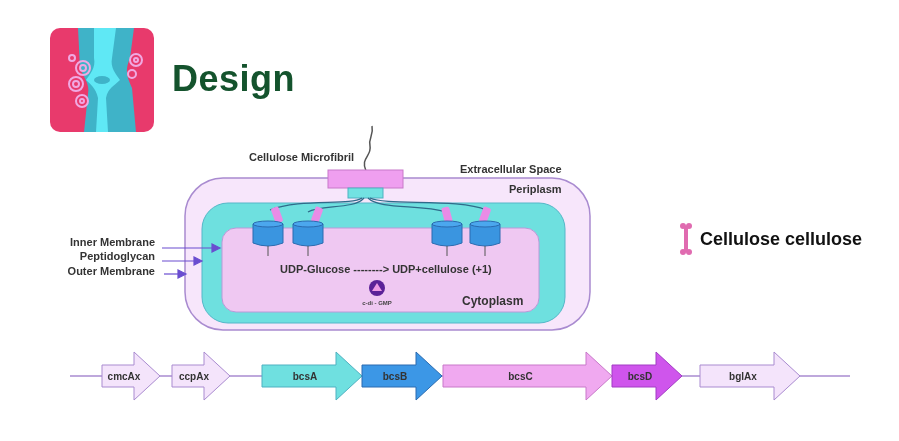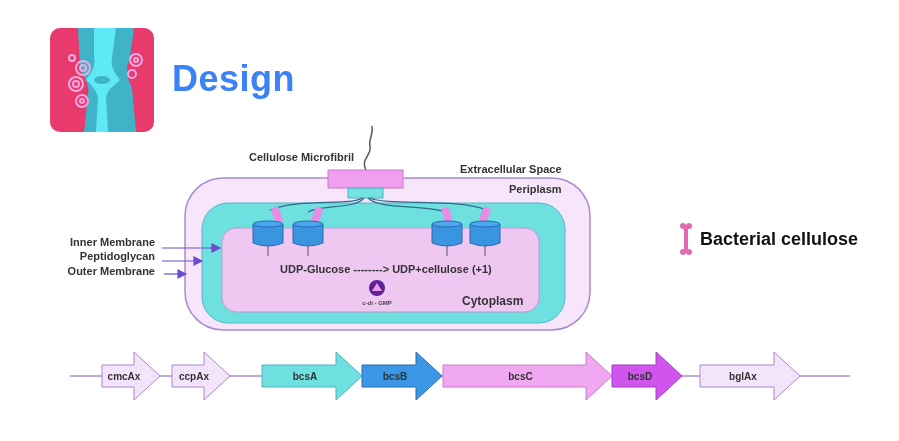--- a/index.html
+++ b/index.html
@@ -1,18 +1,18 @@
 <!DOCTYPE html>
 <html><head>
 <meta charset="utf-8">
 <style>
   html, body { margin:0; padding:0; background:#ffffff; }
   body { width:899px; height:441px; position:relative; overflow:hidden; font-family:"Liberation Sans", sans-serif; }
   .abs { position:absolute; }
-  .title { left:172px; top:58px; font-size:36px; font-weight:bold; color:#3b82f6; letter-spacing:0.5px; }
+  .title { left:172px; top:58px; font-size:36px; font-weight:bold; color:#14532d; letter-spacing:0.5px; }
   .legend-text { left:700px; top:229px; font-size:18px; font-weight:bold; color:#111; }
   svg text { font-family:"Liberation Sans", sans-serif; font-weight:bold; }
 </style>
 </head>
 <body>
 
 <div class="abs" style="left:50px;top:28px;width:104px;height:104px;">
   <svg width="104" height="104" viewBox="0 0 104 104">
     <defs>
         <clipPath id="lc">
@@ -111,21 +111,21 @@
   <text x="462" y="305" font-size="12" fill="#333">Cytoplasm</text>
 </svg>
 
 <svg class="abs" style="left:679px;top:222px" width="14" height="34" viewBox="0 0 14 34">
   <rect x="5" y="4" width="4" height="26" fill="#e06bb0"></rect>
   <circle cx="4" cy="4" r="3" fill="#e06bb0"></circle>
     <circle cx="10" cy="4" r="3" fill="#e06bb0"></circle>
   <circle cx="4" cy="30" r="3" fill="#e06bb0"></circle>
     <circle cx="10" cy="30" r="3" fill="#e06bb0"></circle>
 </svg>
-<div class="abs legend-text">Bacterial cellulose</div>
+<div class="abs legend-text">Cellulose cellulose</div>
 
 <svg class="abs" id="operon" style="left:0;top:340px" width="899" height="70">
   <line x1="70" y1="36" x2="850" y2="36" stroke="#a98bd0" stroke-width="1.5"></line>
 <g>
       <path d="M102 25 L134 25 L134 12 L160 36 L134 60 L134 47 L102 47 Z" fill="#f4e4fb" stroke="#a98bd0" stroke-width="1"></path>
       <text x="124" y="40" text-anchor="middle" font-size="10" font-weight="bold" font-family="Liberation Sans, sans-serif" fill="#333">cmcAx</text>
     </g>
     <g>
       <path d="M172 25 L204 25 L204 12 L230 36 L204 60 L204 47 L172 47 Z" fill="#f4e4fb" stroke="#a98bd0" stroke-width="1"></path>
       <text x="194" y="40" text-anchor="middle" font-size="10" font-weight="bold" font-family="Liberation Sans, sans-serif" fill="#333">ccpAx</text>

